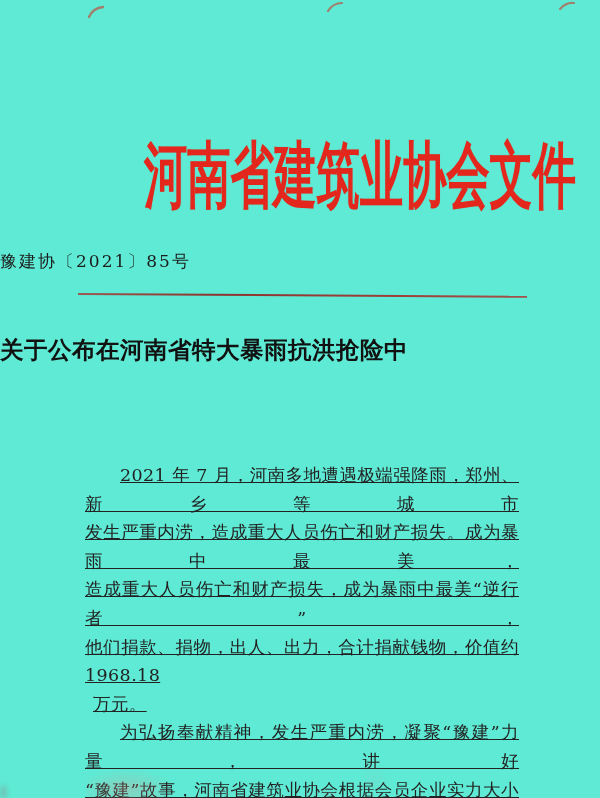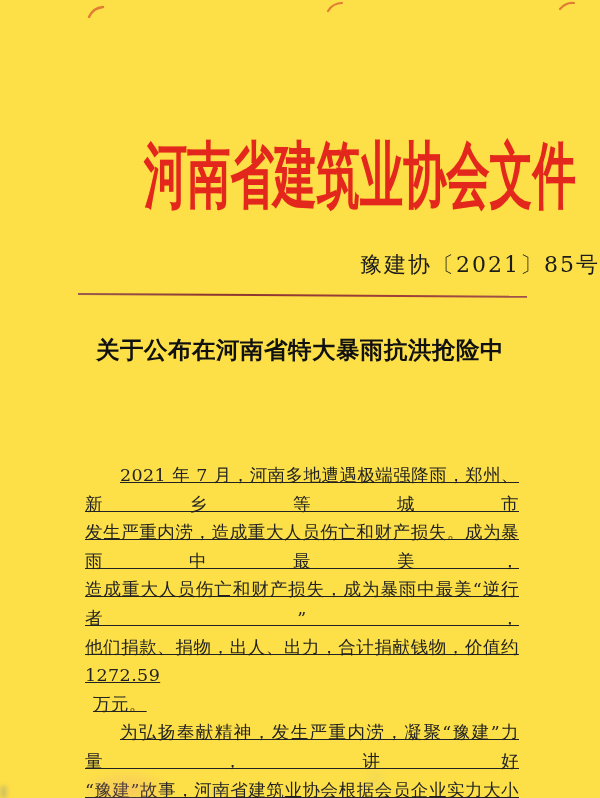--- a/index.html
+++ b/index.html
@@ -3,21 +3,21 @@
 <meta charset="utf-8">
 <title>Document</title>
 <style>
   html, body { margin: 0; padding: 0; }
   body { width: 600px; height: 798px; background: #ffffff; }
 
   .page {
     position: relative;
     width: 600px;
     height: 798px;
-    background: #fde047;
+    background: #5eead4;
     overflow: hidden;
     font-family: "DejaVu Serif", "Liberation Serif", serif;
   }
 
   
   .org-title {
     position: absolute;
     top: 137px;
     left: 0;
     width: 600px;
@@ -34,22 +34,22 @@
     transform-origin: 50% 0;
     text-shadow: 0 0 1px rgba(227, 39, 28, 0.35);
   }
 
   
   .doc-number {
     position: absolute;
     top: 250px;
     left: 0;
     width: 600px;
-    text-align: right;
-    font-size: 22px;
+    text-align: left;
+    font-size: 17px;
     letter-spacing: 2px;
     color: #1c1c1c;
   }
 
   
   .divider {
     position: absolute;
     top: 293px;
     left: 78px;
     width: 449px;
@@ -64,21 +64,21 @@
     position: absolute;
     top: 327px;
     left: 0;
     width: 600px;
     font-size: 23.5px;
     font-weight: bold;
     color: #111111;
     line-height: 47px;
     letter-spacing: 0.5px;
   }
-  .title-line { text-align: center; }
+  .title-line { text-align: left; }
 
   
   .body-text {
     position: absolute;
     top: 461px;
     left: 85px;
     width: 434px;
     font-size: 17.5px;
     line-height: 28.6px;
     color: #222222;
@@ -150,21 +150,21 @@
 
   <div class="decision-title">
       <div class="title-line line-first">关于公布在河南省特大暴雨抗洪抢险中</div>
     </div>
 
   <div class="body-text">
     <div>
         <div class="bodyline line-first">2021 年 7 月，河南多地遭遇极端强降雨，郑州、新乡等城市</div>
         <div class="bodyline">发生严重内涝，造成重大人员伤亡和财产损失。成为暴雨中最美，</div>
         <div class="bodyline">造成重大人员伤亡和财产损失，成为暴雨中最美“逆行者”，</div>
-        <div class="bodyline">他们捐款、捐物，出人、出力，合计捐献钱物，价值约 1272.59</div>
+        <div class="bodyline">他们捐款、捐物，出人、出力，合计捐献钱物，价值约 1968.18</div>
         <div class="bodyline line-last">万元。</div>
       </div>
     <div>
         <div class="bodyline line-first">为弘扬奉献精神，发生严重内涝，凝聚“豫建”力量，讲好</div>
         <div class="bodyline">“豫建”故事，河南省建筑业协会根据会员企业实力大小及其所</div>
       </div>
   </div>
 
   <div class="smudge smudge-pink"></div>
   <div class="smudge smudge-gray-1"></div>

